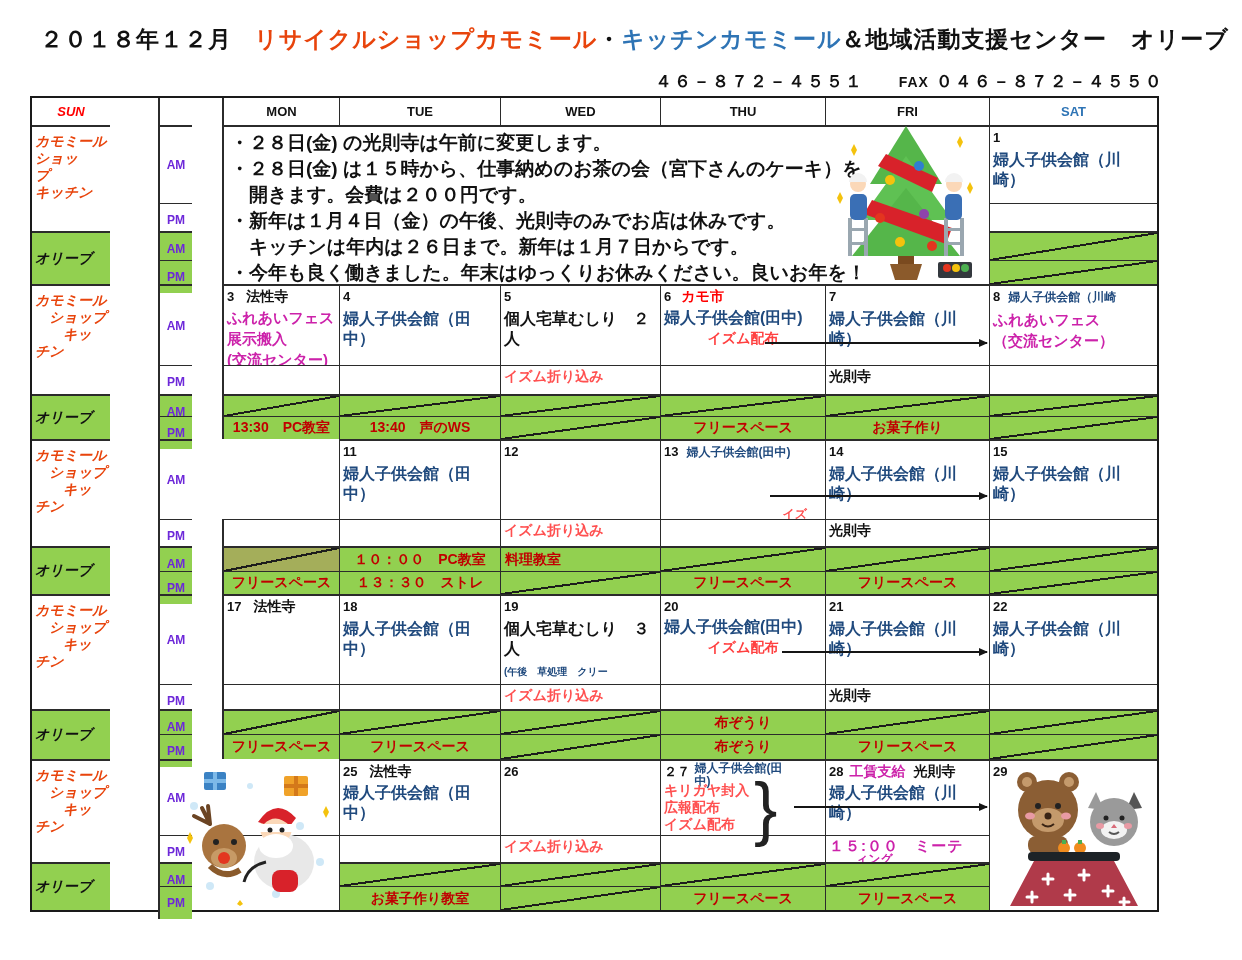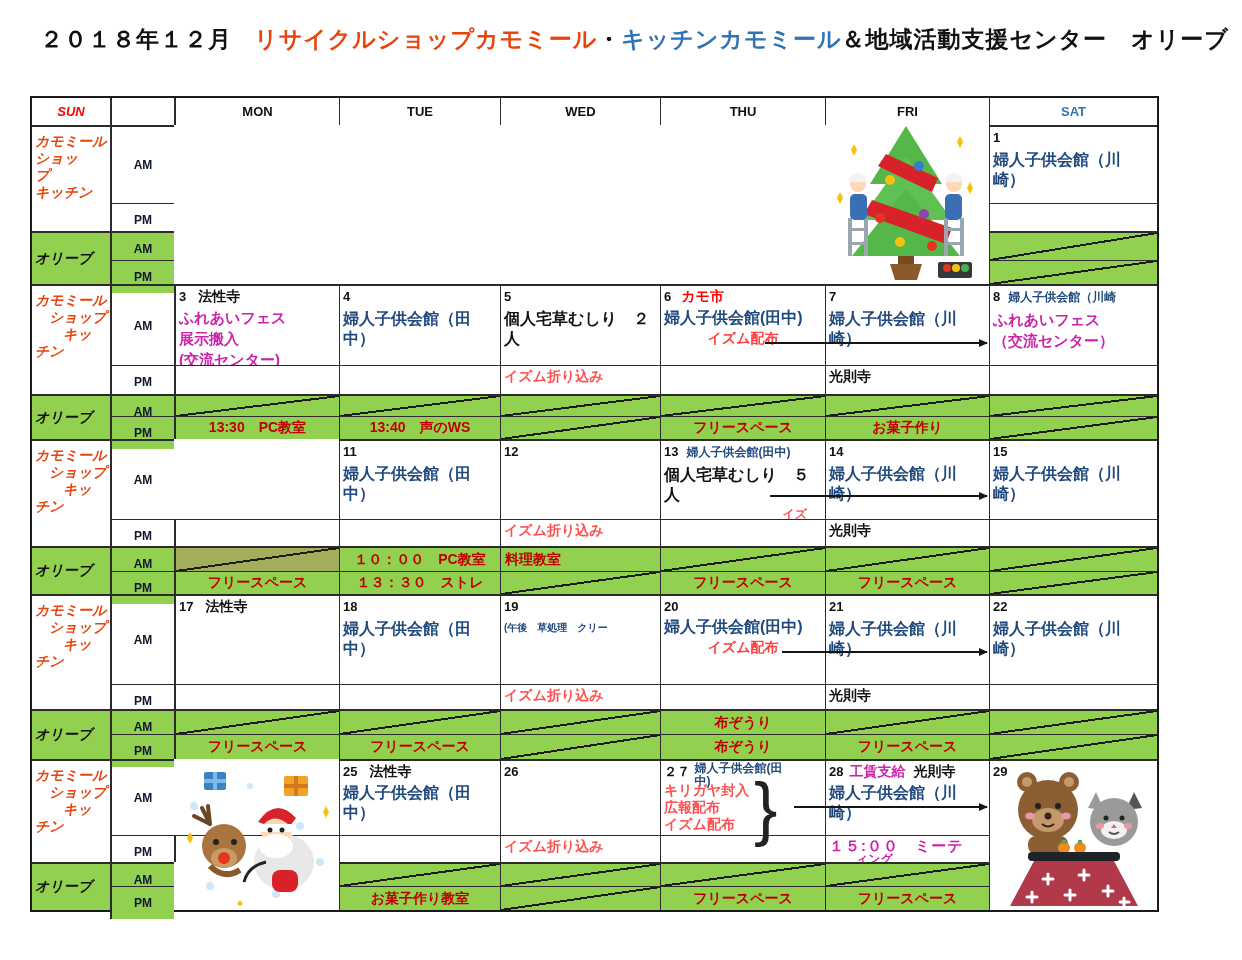--- a/index.html
+++ b/index.html
@@ -14,30 +14,30 @@
   
   .cal{position:absolute;left:30px;top:96px;width:1125px;
     display:grid;
     grid-template-columns:78px 64px 165px 161px 160px 165px 164px 168px;
     grid-template-rows:27px 78px 28px 29px 24px 81px 29px 22px 23px 80px 27px 25px 23px 90px 25px 25px 25px 76px 27px 24px 24px;
     border:2px solid #1a1a1a;background:#fff;}
   .cell{border-left:1px solid #2b2b2b;border-top:1px solid #2b2b2b;position:relative;overflow:hidden;
     font-weight:bold;color:#111;box-sizing:border-box;padding:1px 3px;}
   .c1{border-left:none;font-style:italic;}
   .r1{border-top:none;}
-  .tl{border-left-width:2px;}
+  .tl{border-left-width:2px;margin-left:48px;}
   .tt{border-top-width:2px;}
   .hd{display:flex;align-items:center;justify-content:center;font-size:13px;color:#111;padding:0;}
   .hd.sun{color:#FF0000;} .hd.sat{color:#2E74B5;}
   .g{background:#92D050;}
   .gd{background-image:linear-gradient(to bottom right,transparent calc(50% - 1px),#1c1c1c calc(50% - 1px),#1c1c1c calc(50% + 1px),transparent calc(50% + 1px));}
   .gdk{background-color:#A4AE5A;}
   .wlabel{color:#E8440C;font-size:14px;line-height:17px;padding-top:6px;white-space:pre-line;}
   .olabel{display:flex;align-items:center;font-size:14px;color:#111;}
-  .ampm{display:flex;align-items:center;justify-content:center;font-size:12px;color:#0f172a;padding:16px;}
+  .ampm{display:flex;align-items:center;justify-content:center;font-size:12px;color:#6d28d9;padding:16px;}
   .notice{font-size:19px;line-height:26px;color:#111;padding:3px 6px;white-space:pre-line;}
   .dnum{font-size:13px;color:#111;}
   .dnum-line{font-size:13px;line-height:16px;}
   .headb{font-size:14px;margin-left:12px;color:#111;text-align:right;}
   .headr{font-size:14px;margin-left:10px;color:#FF0000;}
   .headm{font-size:14px;margin-left:6px;color:#CC22AA;}
   .headsm{font-size:12px;color:#1F497D;margin-left:8px;}
   .main{display:block;font-size:16px;line-height:20px;color:#1F497D;margin-top:4px;padding-right:4px;}
   .sub{display:block;font-size:16px;line-height:20px;color:#111;margin-top:4px;}
   .mag{display:block;font-size:15px;line-height:19px;color:#CC22AA;margin-top:2px;}
@@ -59,20 +59,25 @@
 </style>
 </head>
 <body>
 <div class="page">
 
   <div class="title">
     <span>２０１８年１２月</span>&nbsp;&nbsp;
     <span class="t-shop">リサイクルショップカモミール</span><span>・</span><span class="t-kitchen">キッチンカモミール</span><span>＆地域活動支援センター　オリーブ</span>
   </div>
 
+  <div class="contact">
+    <span>４６－８７２－４５５１</span>
+    <span class="faxl">FAX</span>
+    <span>０４６－８７２－４５５０</span>
+  </div>
 
   <div class="cal">
 
     <div class="cell hd sun c1 r1" style="grid-area:1/1">SUN</div>
     <div class="cell hd r1 tl" style="grid-area:1/2"></div>
     <div class="cell hd r1 tl" style="grid-area:1/3">MON</div>
     <div class="cell hd r1" style="grid-area:1/4">TUE</div>
     <div class="cell hd r1" style="grid-area:1/5">WED</div>
     <div class="cell hd r1" style="grid-area:1/6">THU</div>
     <div class="cell hd r1" style="grid-area:1/7">FRI</div>
@@ -80,20 +85,26 @@
 
     <div class="cell wlabel c1 tt" style="grid-area:2/1/4/2">カモミール
 ショッ
 プ
 キッチン</div>
     <div class="cell ampm tl tt" style="grid-area:2/2">AM</div>
     <div class="cell ampm tl" style="grid-area:3/2">PM</div>
     <div class="cell olabel g c1 tt" style="grid-area:4/1/6/2">オリーブ</div>
     <div class="cell ampm g tl tt" style="grid-area:4/2">AM</div>
     <div class="cell ampm g tl" style="grid-area:5/2">PM</div>
+    <div class="cell notice tl tt" style="grid-area:2/3/6/8">・２８日(金) の光則寺は午前に変更します。
+・２８日(金) は１５時から、仕事納めのお茶の会（宮下さんのケーキ）を
+　開きます。会費は２００円です。
+・新年は１月４日（金）の午後、光則寺のみでお店は休みです。
+　キッチンは年内は２６日まで。新年は１月７日からです。
+・今年も良く働きました。年末はゆっくりお休みください。良いお年を！</div>
     <div class="cell tt" style="grid-area:2/8">
       <span class="dnum-line">1</span>
       <span class="main">婦人子供会館（川崎）</span>
     </div>
     <div class="cell" style="grid-area:3/8"></div>
     <div class="cell g gd tt" style="grid-area:4/8"></div>
     <div class="cell g gd" style="grid-area:5/8"></div>
 
     <div class="cell wlabel c1 tt" style="grid-area:6/1/8/2">カモミール
 　ショップ
@@ -164,21 +175,20 @@
 
     <div class="cell tt" style="grid-area:10/4">
       <span class="dnum-line">11</span>
       <span class="main">婦人子供会館（田中）</span>
     </div>
     <div class="cell tt" style="grid-area:10/5">
       <span class="dnum-line">12</span>
     </div>
     <div class="cell tt" style="grid-area:10/6">
       <span class="dnum">13</span><span class="headsm">婦人子供会館(田中)</span>
-      <span class="sub">個人宅草むしり　５人</span>
       <span class="frag" style="right:18px;bottom:-4px">イズ</span>
     </div>
     <div class="cell tt" style="grid-area:10/7">
       <span class="dnum-line">14</span>
       <span class="main">婦人子供会館（川崎）</span>
     </div>
     <div class="cell tt" style="grid-area:10/8">
       <span class="dnum-line">15</span>
       <span class="main">婦人子供会館（川崎）</span>
     </div>
@@ -213,20 +223,21 @@
 
     <div class="cell tl tt" style="grid-area:14/3">
       <span class="dnum">17</span><span class="headb">法性寺</span>
     </div>
     <div class="cell tt" style="grid-area:14/4">
       <span class="dnum-line">18</span>
       <span class="main">婦人子供会館（田中）</span>
     </div>
     <div class="cell tt" style="grid-area:14/5">
       <span class="dnum-line">19</span>
+      <span class="sub">個人宅草むしり　３人</span>
       <span class="noteb" style="margin-top:6px">(午後　草処理　クリー</span>
     </div>
     <div class="cell tt" style="grid-area:14/6">
       <span class="dnum-line">20</span>
       <span class="main" style="margin-top:2px">婦人子供会館(田中)</span>
       <span class="dist">イズム配布</span>
     </div>
     <div class="cell tt" style="grid-area:14/7">
       <span class="dnum-line">21</span>
       <span class="main">婦人子供会館（川崎）</span>

